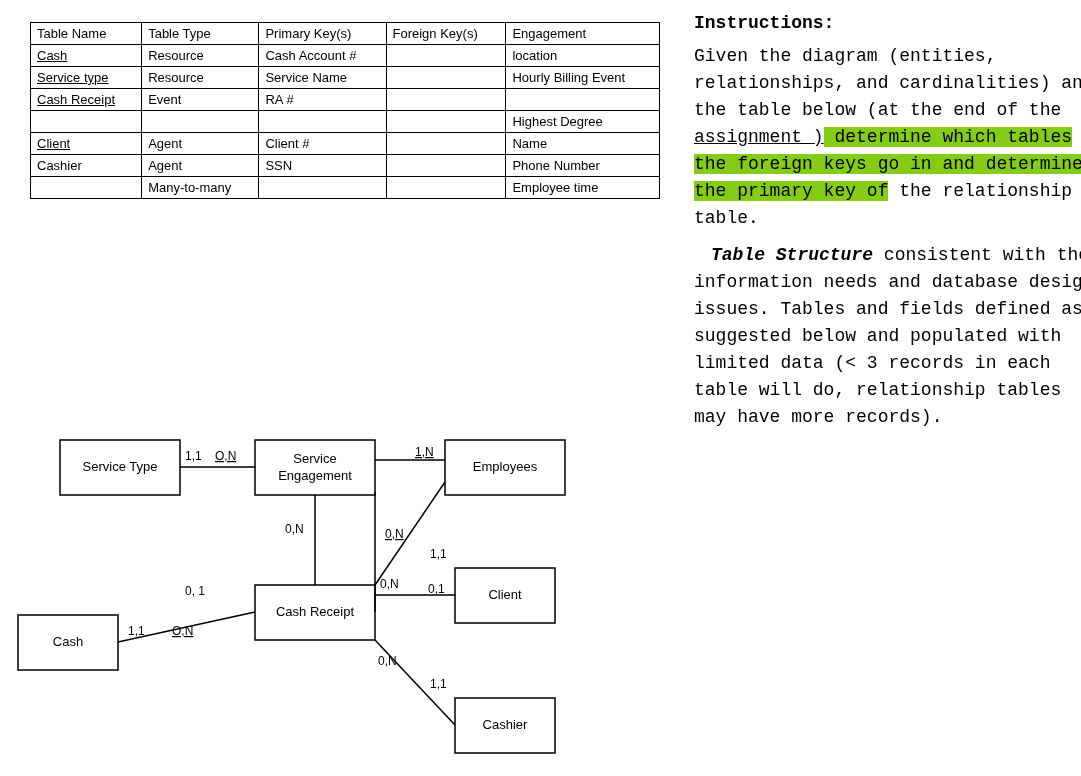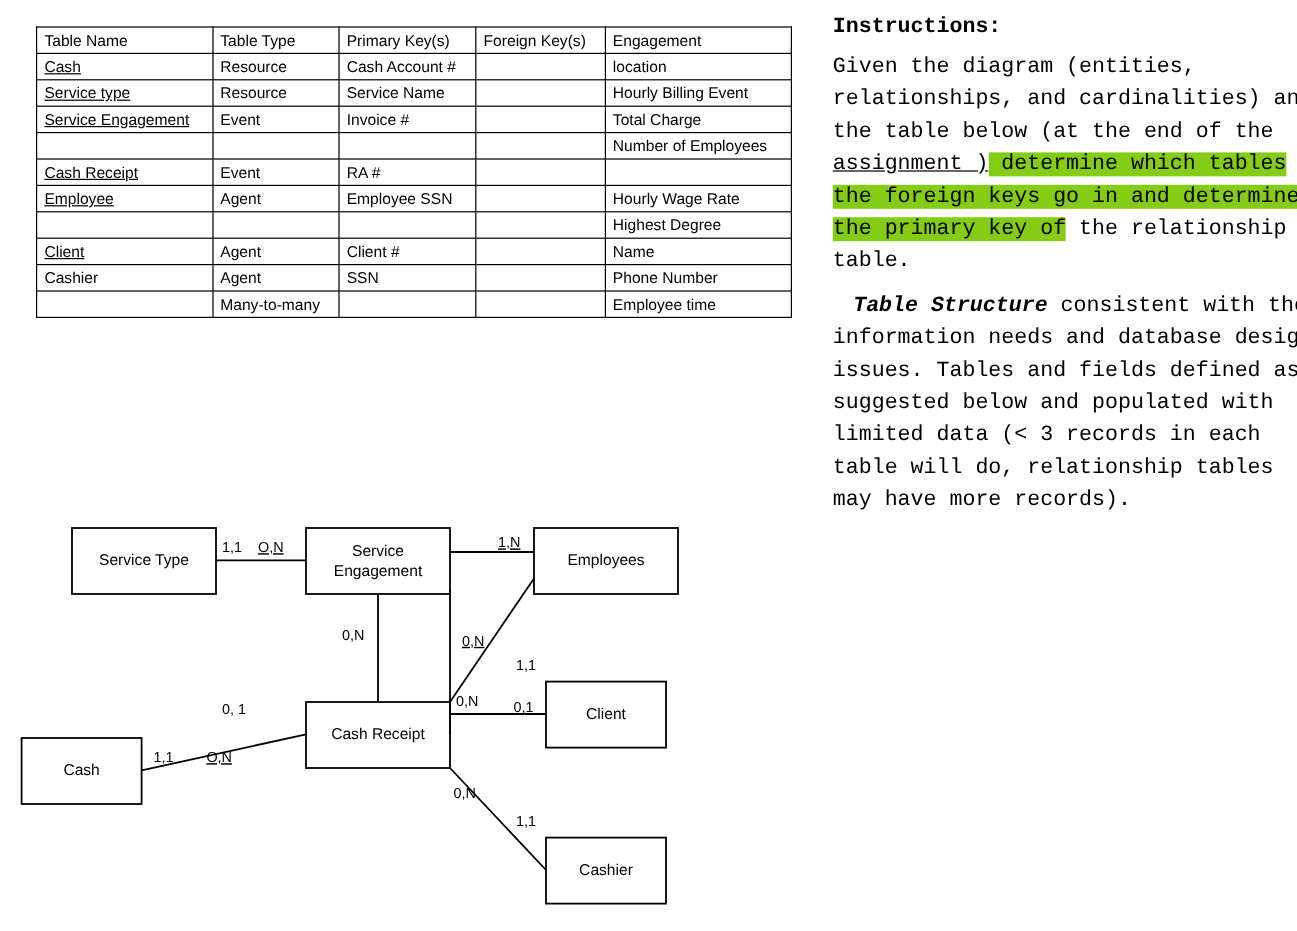--- a/index.html
+++ b/index.html
@@ -100,46 +100,25 @@
           <td>location</td>
         </tr>
         <tr>
           <td style="text-decoration: underline;">Service type</td>
           <td>Resource</td>
           <td>Service Name</td>
           <td></td>
           <td>Hourly Billing Event</td>
         </tr>
         <tr>
-          <td style="text-decoration: underline;">Service Engagement</td>
-          <td>Event</td>
-          <td>Invoice #</td>
-          <td></td>
-          <td>Total Charge</td>
-        </tr>
-        <tr>
-          <td></td>
-          <td></td>
-          <td></td>
-          <td></td>
-          <td>Number of Employees</td>
-        </tr>
-        <tr>
           <td style="text-decoration: underline;">Cash Receipt</td>
           <td>Event</td>
           <td>RA #</td>
           <td></td>
           <td></td>
-        </tr>
-        <tr>
-          <td style="text-decoration: underline;">Employee</td>
-          <td>Agent</td>
-          <td>Employee SSN</td>
-          <td></td>
-          <td>Hourly Wage Rate</td>
         </tr>
         <tr>
           <td></td>
           <td></td>
           <td></td>
           <td></td>
           <td>Highest Degree</td>
         </tr>
         <tr>
           <td style="text-decoration: underline;">Client</td>

